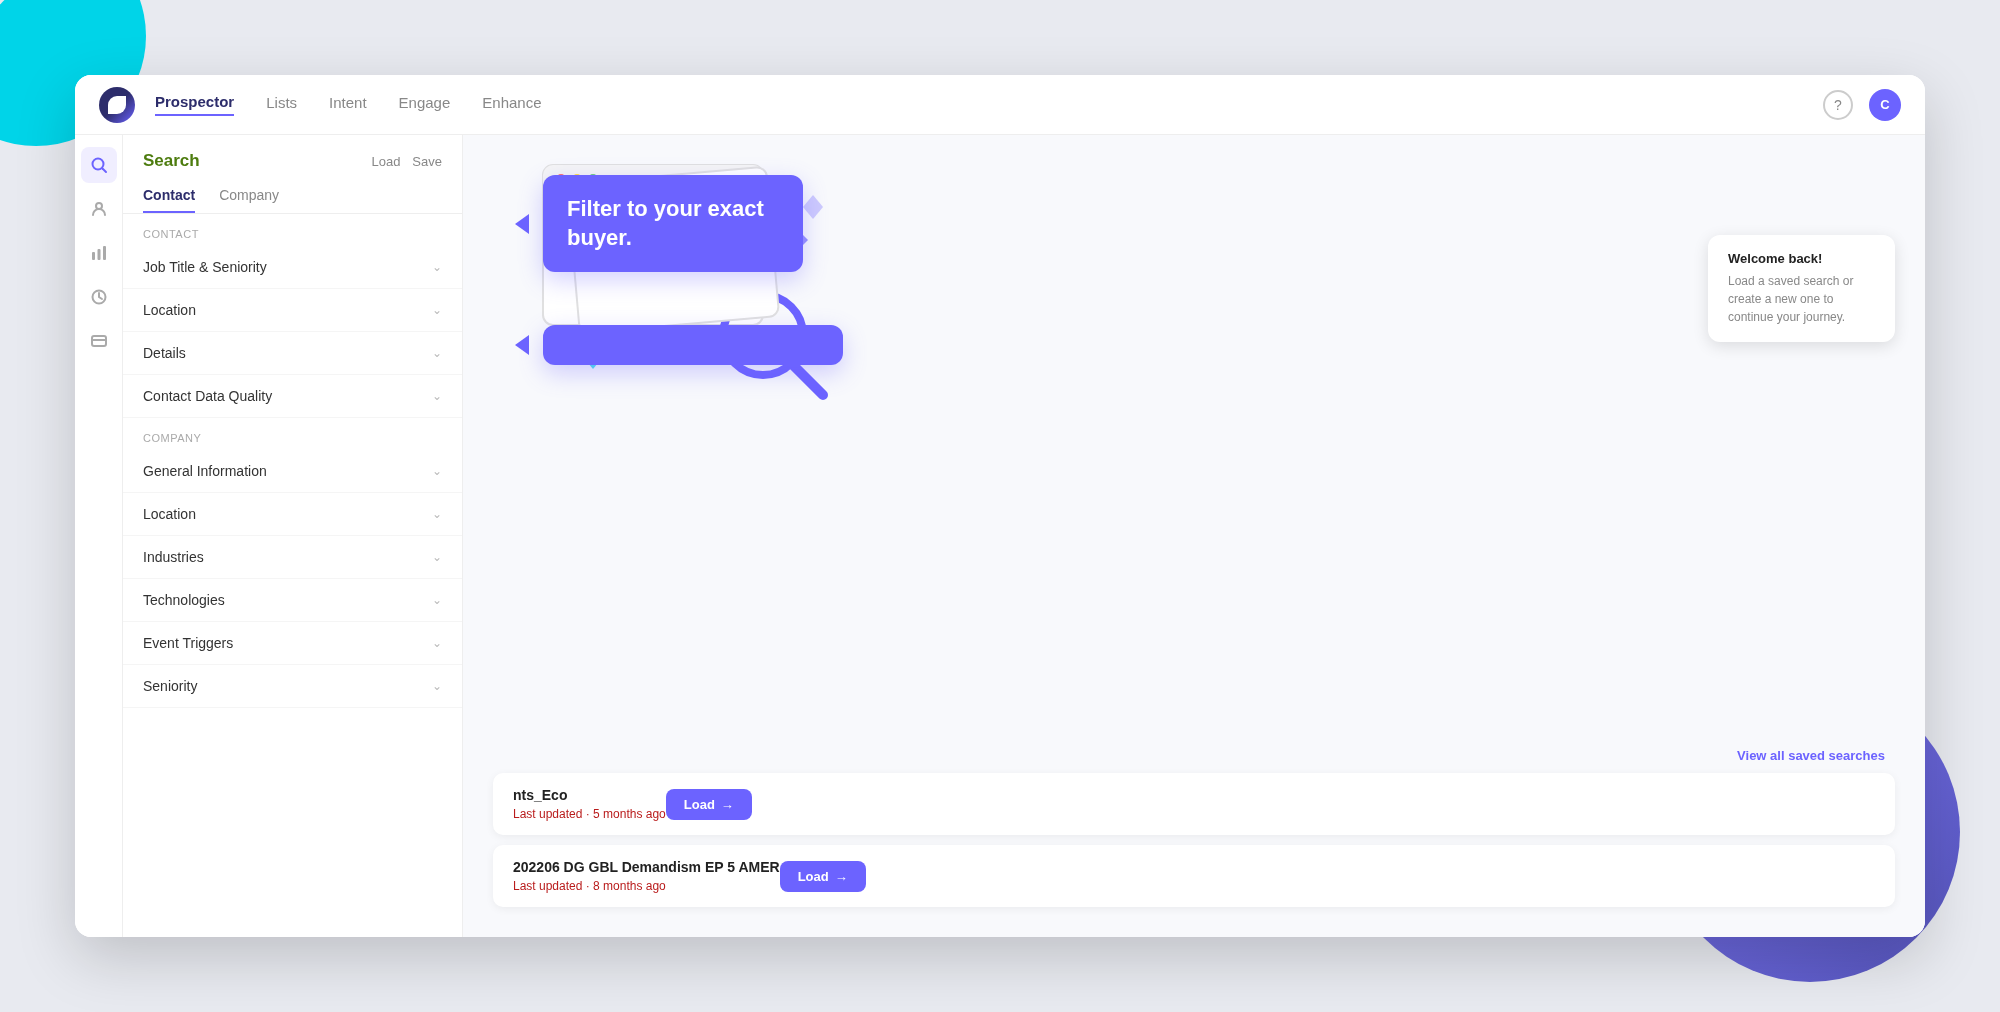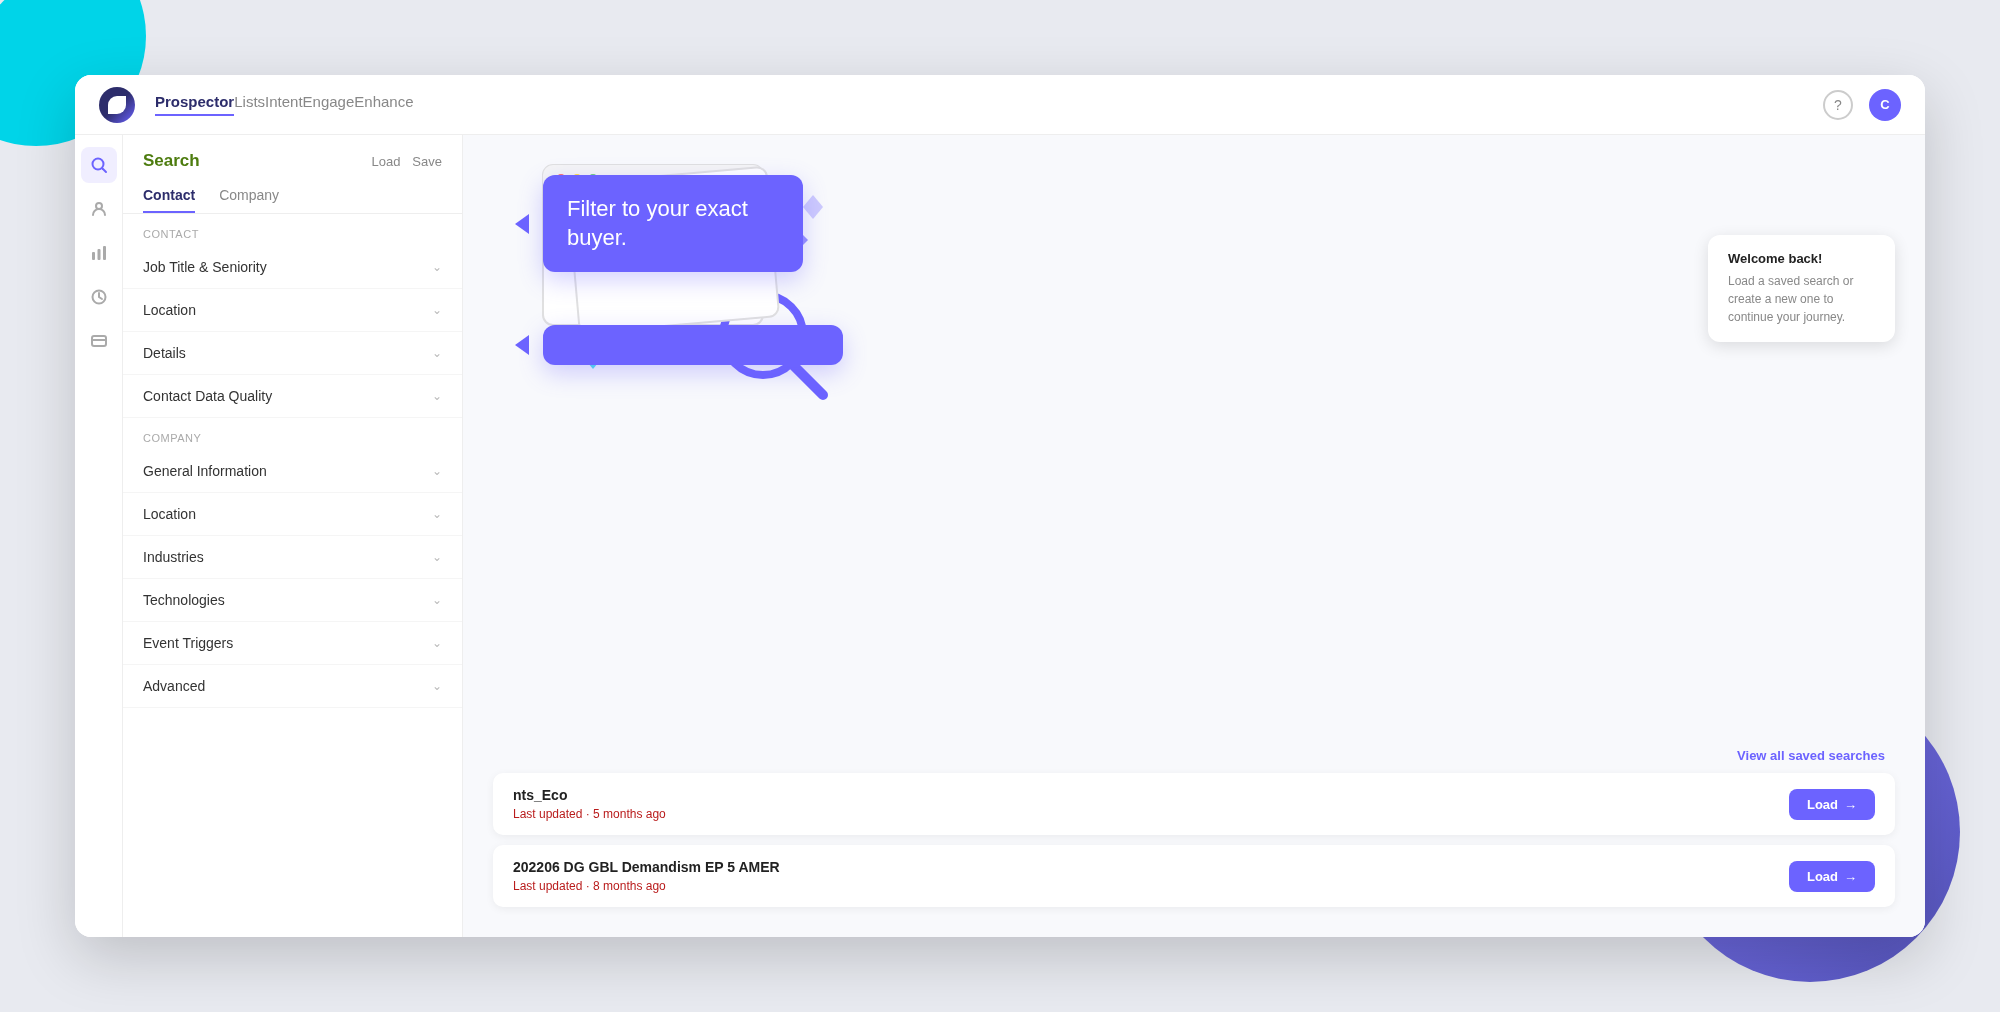--- a/index.html
+++ b/index.html
@@ -74,20 +74,22 @@
       flex-shrink: 0;
     }
     .logo-inner {
       width: 18px;
       height: 18px;
       background: #fff;
       border-radius: 50% 0 50% 0;
     }
     .nav-items {
       display: flex;
+      align-items: center;
+      gap: 32px;
       flex: 1;
     }
     .nav-item {
       font-size: 15px;
       color: #888;
       cursor: pointer;
       padding-bottom: 4px;
     }
     .nav-item.active {
       color: #2d2d6b;
@@ -242,21 +244,21 @@
     }
 
     
     .tooltip-box {
       position: absolute;
       background: #6c63ff;
       color: #fff;
       border-radius: 12px;
       padding: 20px 24px;
       font-size: 22px;
-      font-weight: 400;
+      font-weight: 700;
       line-height: 1.3;
       box-shadow: 0 8px 24px rgba(108,99,255,0.3);
       z-index: 10;
     }
     .tooltip-box.box1 {
       top: 40px;
       left: 80px;
       width: 260px;
     }
     .tooltip-box.box2 {
@@ -326,21 +328,21 @@
       color: #6c63ff;
       cursor: pointer;
       font-weight: 700;
     }
     .search-card {
       background: #fff;
       border-radius: 10px;
       padding: 14px 20px;
       display: flex;
       align-items: center;
-      justify-content: space-between;
+      justify-content: flex-start;
       margin-bottom: 10px;
       box-shadow: 0 2px 8px rgba(0,0,0,0.06);
     }
     .search-card-info {}
     .search-card-name {
       font-size: 14px;
       font-weight: 600;
       color: #222;
       margin-bottom: 4px;
     }
@@ -479,21 +481,21 @@
       </div>
       <div class="filter-item">
         <span class="filter-item-label">Technologies</span>
         <span class="chevron-icon">⌄</span>
       </div>
       <div class="filter-item">
         <span class="filter-item-label">Event Triggers</span>
         <span class="chevron-icon">⌄</span>
       </div>
       <div class="filter-item">
-        <span class="filter-item-label">Advanced</span>
+        <span class="filter-item-label">Seniority</span>
         <span class="chevron-icon">⌄</span>
       </div>
     </div>
 
     <div class="main-content">
 
       <div class="tooltip-box box1">
         <div class="arrow-left"></div>
         <span>Filter to your exact buyer.</span>
       </div>

